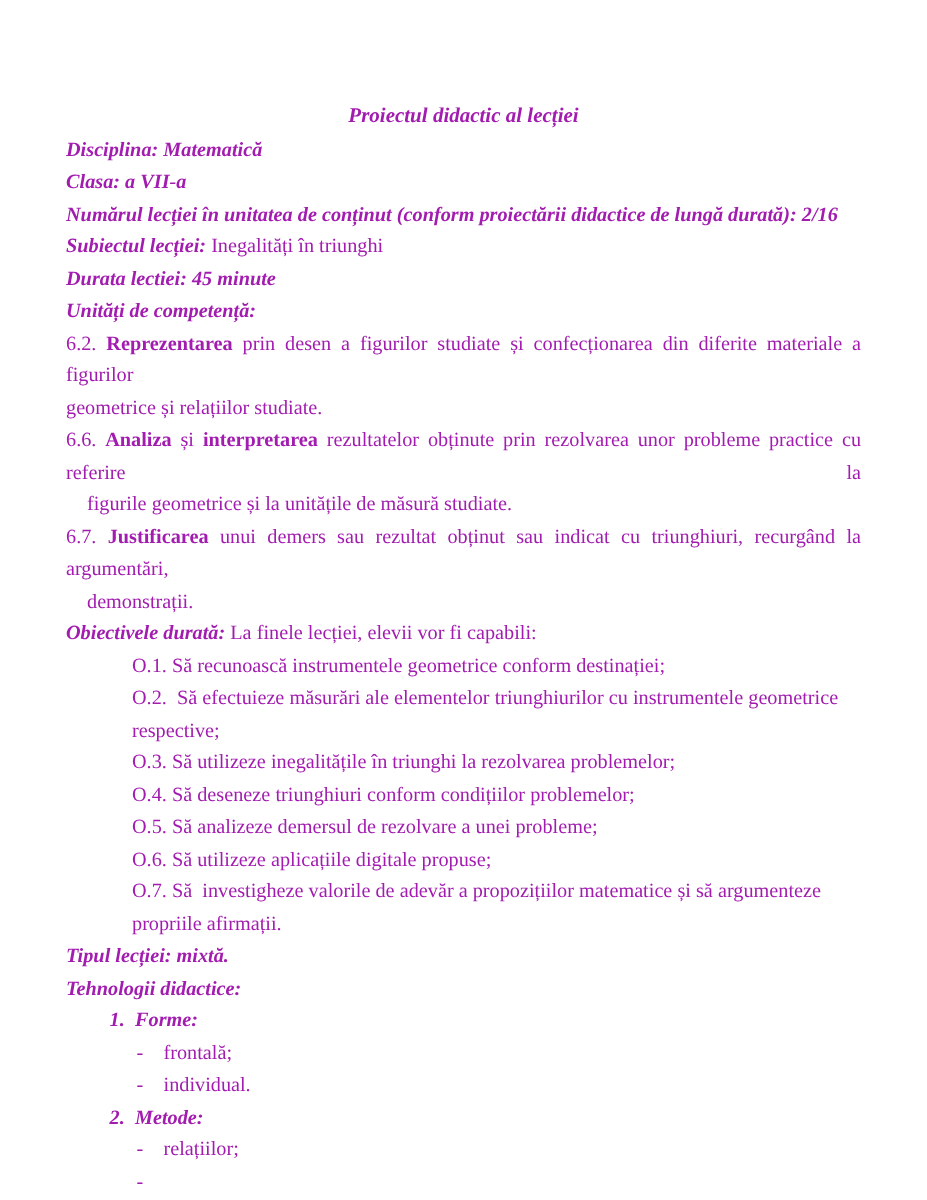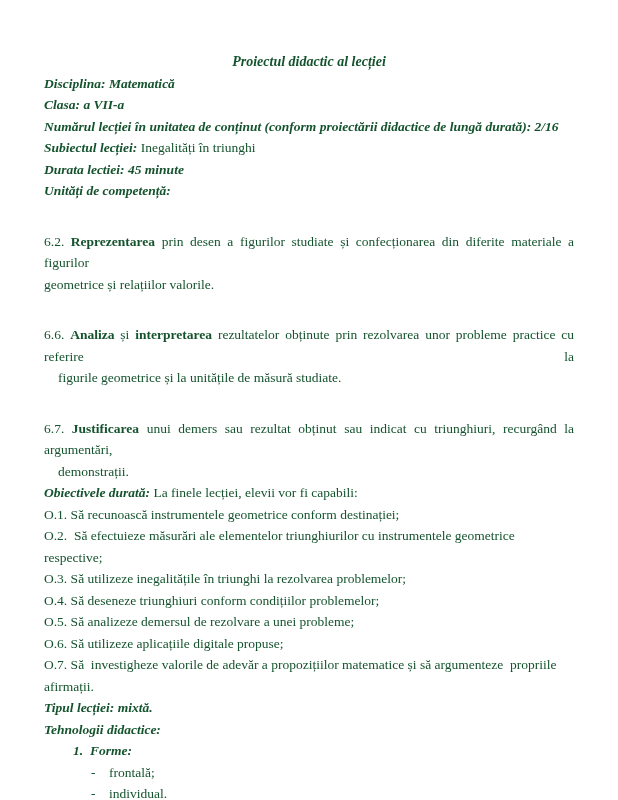--- a/index.html
+++ b/index.html
@@ -1,40 +1,40 @@
 <!DOCTYPE html>
 <html><head>
 <meta charset="utf-8">
 <style>
   html, body { margin: 0; padding: 0; background: #ffffff; }
   .page {
     position: relative;
     width: 618px;
     height: 800px;
     background: #ffffff;
-    color: #14532d;
+    color: #a21caf;
     font-family: "Liberation Serif", serif;
     font-size: 13.5px;
     line-height: 21.5px;
     box-sizing: border-box;
-    padding: 51px 44px 0 44px;
+    padding: 67px 44px 0 44px;
     overflow: hidden;
   }
   .line { min-height: 21.5px; }
   .title {
     text-align: center;
     font-weight: bold;
     font-style: italic;
     font-size: 14px;
   }
   .bi { font-weight: bold; font-style: italic; }
   .b  { font-weight: bold; }
-  .just { text-align: justify; text-align-last: justify; margin-top: 29px; }
+  .just { text-align: justify; text-align-last: justify; }
   .indent { padding-left: 14px; }
-  .ws { white-space: pre-wrap; }
+  .ws { white-space: pre-wrap; margin-left: 44px; }
   .numitem { padding-left: 29px; }
   .nummark { display: inline-block; width: 17px; }
   .dashitem { padding-left: 47px; }
   .dashmark { display: inline-block; width: 18px; }
 </style>
 </head>
 <body>
 
 <div class="page">
 
@@ -46,21 +46,21 @@
 
   <div class="line bi">Numărul lecției în unitatea de conținut (conform proiectării didactice de lungă durată): 2/16</div>
 
   <div class="line"><span class="bi">Subiectul lecției:</span> <span>Inegalități în triunghi</span></div>
 
   <div class="line bi">Durata lectiei: 45 minute</div>
 
   <div class="line bi">Unități de competență:</div>
 
   <div class="line just"><span>6.2.</span> <span class="b">Reprezentarea</span> <span>prin desen a figurilor studiate și confecționarea din diferite materiale a figurilor</span></div>
-  <div class="line">geometrice și relațiilor valorile.</div>
+  <div class="line">geometrice și relațiilor studiate.</div>
 
   <div class="line just"><span>6.6.</span> <span class="b">Analiza</span> <span>și</span> <span class="b">interpretarea</span> <span>rezultatelor obținute prin rezolvarea unor probleme practice cu referire  la</span></div>
   <div class="line indent">figurile geometrice și la unitățile de măsură studiate.</div>
 
   <div class="line just"><span>6.7.</span> <span class="b">Justificarea</span> <span>unui demers sau rezultat obținut sau indicat cu triunghiuri, recurgând la argumentări,</span></div>
   <div class="line indent">demonstrații.</div>
 
   <div class="line"><span class="bi">Obiectivele durată:</span> <span>La finele lecției, elevii vor fi capabili:</span></div>
 
   <div class="line ws">O.1. Să recunoască instrumentele geometrice conform destinației;</div>

